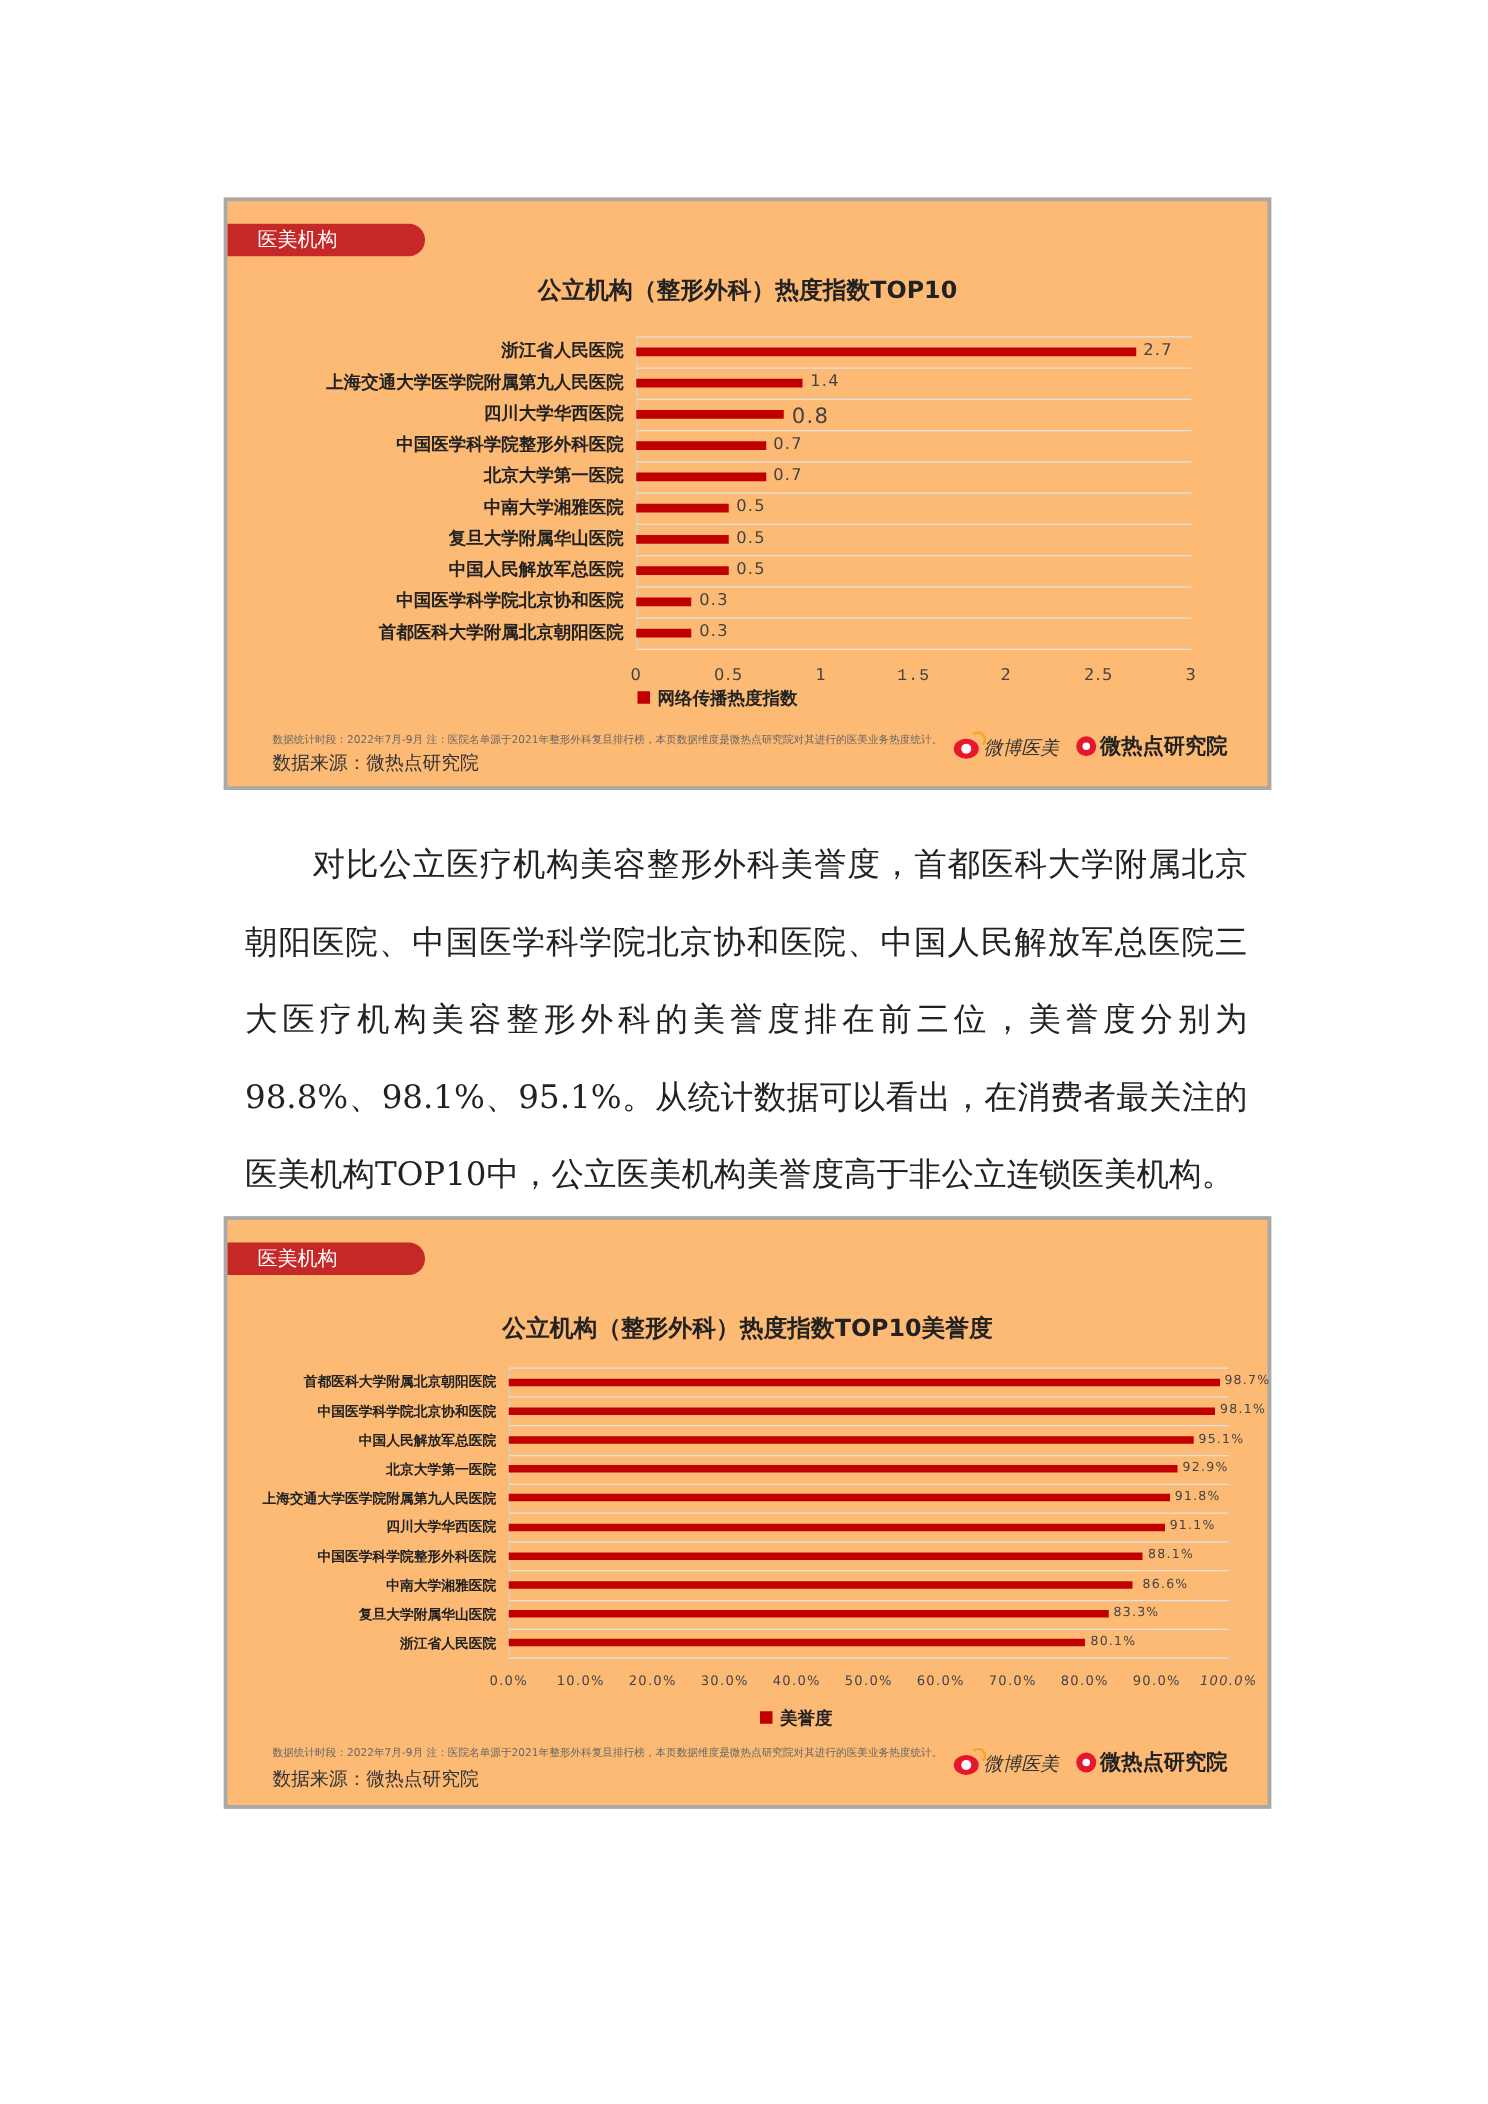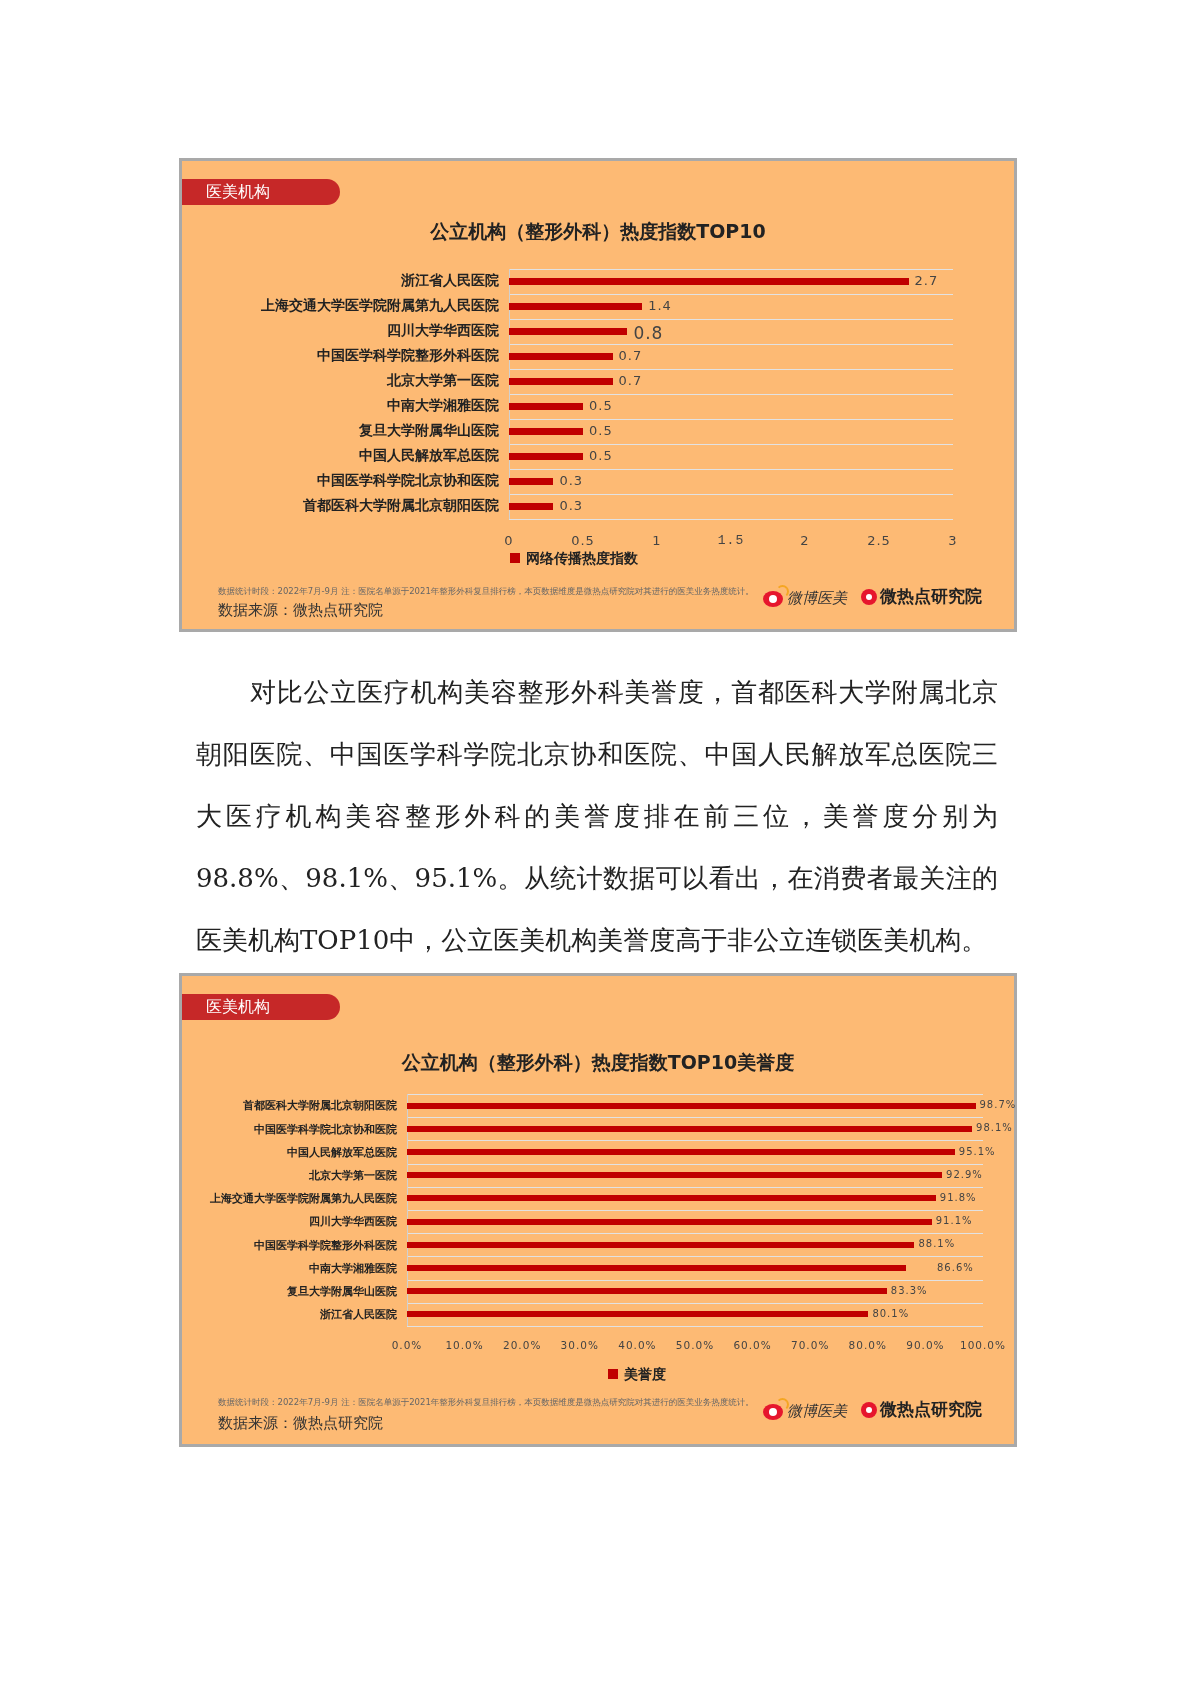--- a/index.html
+++ b/index.html
@@ -145,38 +145,38 @@
       <div class="bar" style="left: 225px; top: 219.4px; width: 528.768px; height: 6px; background: rgb(192, 0, 0);"></div>
       <div class="val" style="left: 757.768px; top: 215.9px; font-size: 10px;">91.8%</div>
       <div class="label" style="right: 617px; top: 238.45px; font-size: 11px;">四川大学华西医院</div>
       <div class="bar" style="left: 225px; top: 242.6px; width: 524.736px; height: 6px; background: rgb(192, 0, 0);"></div>
       <div class="val" style="left: 753.736px; top: 239.1px; font-size: 10px;">91.1%</div>
       <div class="label" style="right: 617px; top: 261.65px; font-size: 11px;">中国医学科学院整形外科医院</div>
       <div class="bar" style="left: 225px; top: 265.8px; width: 507.456px; height: 6px; background: rgb(192, 0, 0);"></div>
       <div class="val" style="left: 736.456px; top: 262.3px; font-size: 10px;">88.1%</div>
       <div class="label" style="right: 617px; top: 284.85px; font-size: 11px;">中南大学湘雅医院</div>
       <div class="bar" style="left: 225px; top: 289px; width: 498.816px; height: 6px; background: rgb(192, 0, 0);"></div>
-      <div class="val" style="left: 731px; top: 285.5px; font-size: 10px; padding-left: 24px;">86.6%</div>
+      <div class="val" style="left: 708px; top: 285.5px; font-size: 10px; padding-left: 24px;">86.6%</div>
       <div class="label" style="right: 617px; top: 308.05px; font-size: 11px;">复旦大学附属华山医院</div>
       <div class="bar" style="left: 225px; top: 312.2px; width: 479.808px; height: 6px; background: rgb(192, 0, 0);"></div>
       <div class="val" style="left: 708.808px; top: 308.7px; font-size: 10px;">83.3%</div>
       <div class="label" style="right: 617px; top: 331.25px; font-size: 11px;">浙江省人民医院</div>
       <div class="bar" style="left: 225px; top: 335.4px; width: 461.376px; height: 6px; background: rgb(192, 0, 0);"></div>
       <div class="val" style="left: 690.376px; top: 331.9px; font-size: 10px;">80.1%</div>
       <div class="tick" style="left: 195px; width: 60px; top: 363px; font-size: 10.5px;">0.0%</div>
       <div class="tick" style="left: 252.6px; width: 60px; top: 363px; font-size: 10.5px;">10.0%</div>
       <div class="tick" style="left: 310.2px; width: 60px; top: 363px; font-size: 10.5px;">20.0%</div>
       <div class="tick" style="left: 367.8px; width: 60px; top: 363px; font-size: 10.5px;">30.0%</div>
       <div class="tick" style="left: 425.4px; width: 60px; top: 363px; font-size: 10.5px;">40.0%</div>
       <div class="tick" style="left: 483px; width: 60px; top: 363px; font-size: 10.5px;">50.0%</div>
       <div class="tick" style="left: 540.6px; width: 60px; top: 363px; font-size: 10.5px;">60.0%</div>
       <div class="tick" style="left: 598.2px; width: 60px; top: 363px; font-size: 10.5px;">70.0%</div>
       <div class="tick" style="left: 655.8px; width: 60px; top: 363px; font-size: 10.5px;">80.0%</div>
       <div class="tick" style="left: 713.4px; width: 60px; top: 363px; font-size: 10.5px;">90.0%</div>
-      <div class="tick" style="left: 771px; width: 60px; top: 363px; font-size: 10.5px;">100.0%</div>
+      <div class="tick" style="left: 771px; width: 60px; top: 363px; font-size: 10.5px; font-style: italic;">100.0%</div>
     </div>
   <div class="legend" style="left:426px;top:390px;font-size:14px;">
     <span class="sw"></span><span>美誉度</span>
   </div>
   <div class="note" style="top:421px;">数据统计时段：2022年7月-9月  注：医院名单源于2021年整形外科复旦排行榜，本页数据维度是微热点研究院对其进行的医美业务热度统计。</div>
   <div class="source" style="top:438px;">数据来源：微热点研究院</div>
   <div class="logos" style="top:422px;">
     <div class="weibo">
         <span class="ico"></span>
         <span>微博医美</span>

